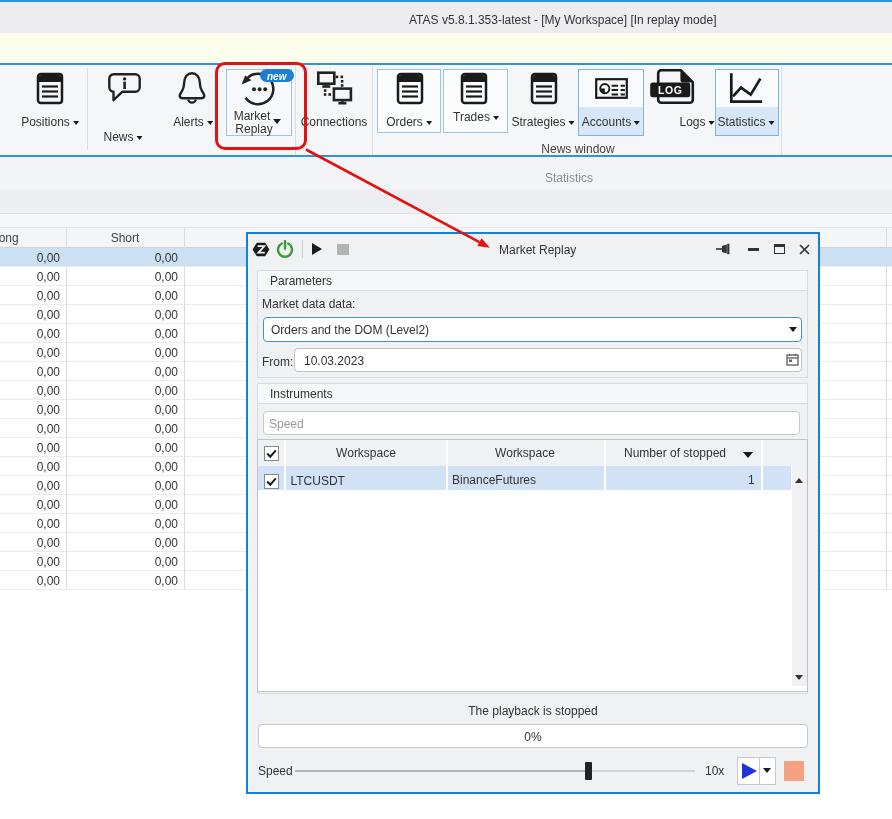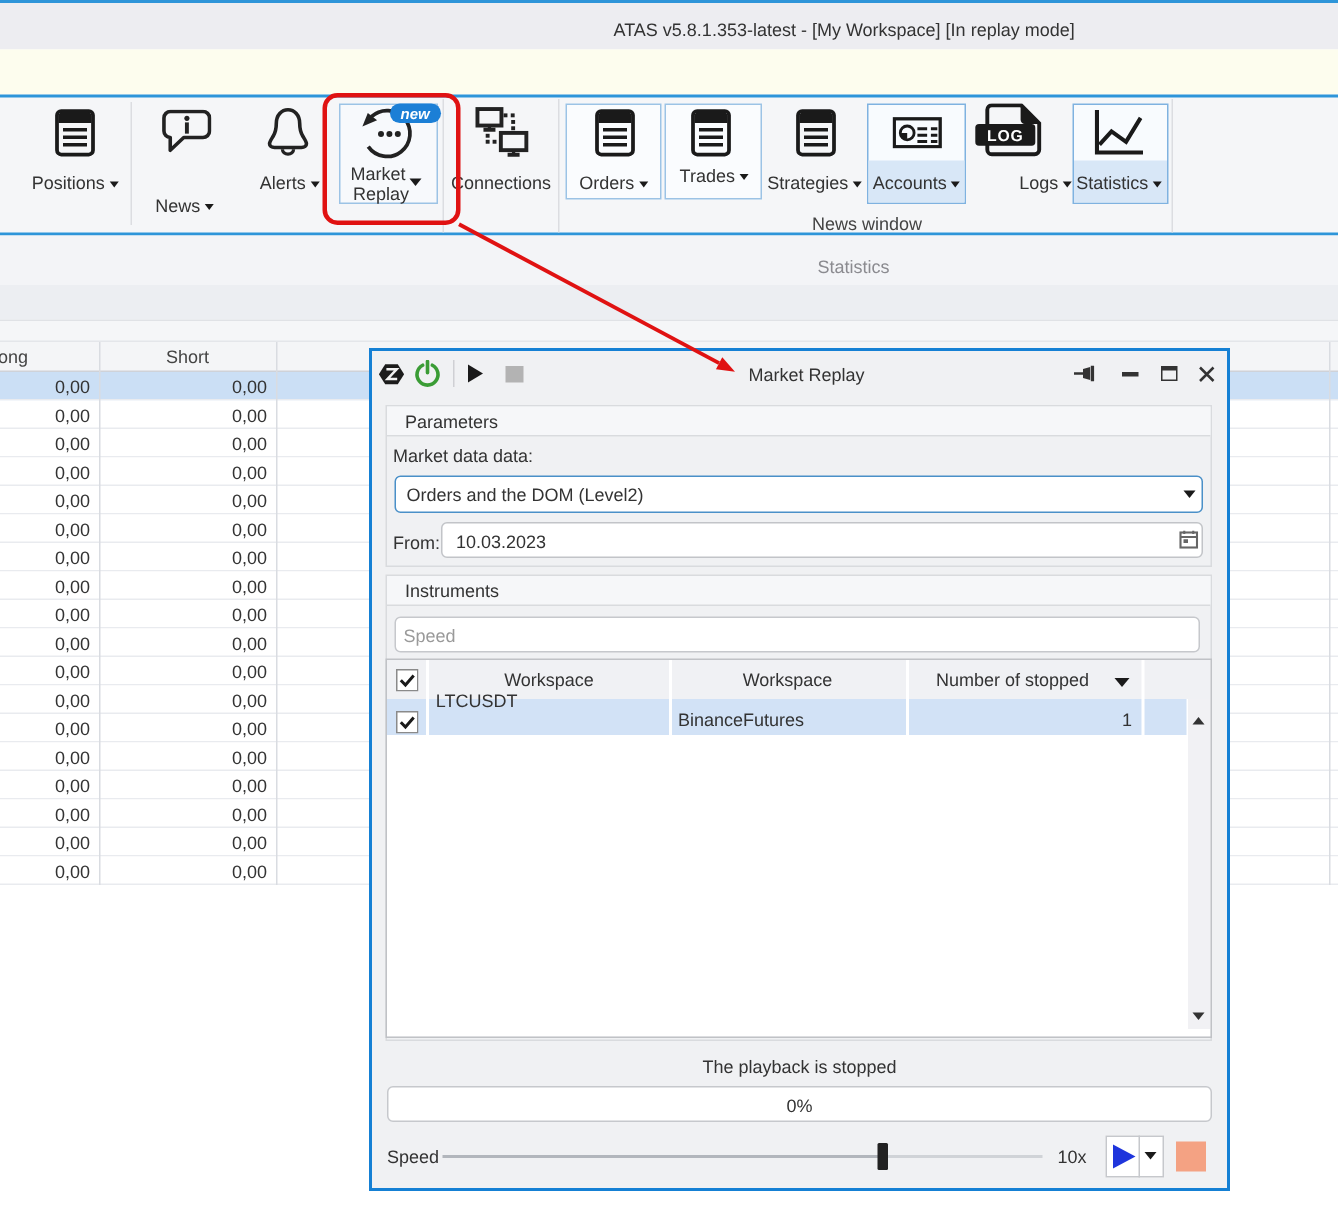--- a/index.html
+++ b/index.html
@@ -267,21 +267,21 @@
  <div class="t ctr" style="left:118px;top:212px">Workspace</div>
  <div class="t ctr" style="left:277px;top:212px">Workspace</div>
  <div class="t ctr" style="left:427px;top:212px">Number of stopped</div>
  <div class="a" style="left:494.5px;top:217.5px;width:0;height:0;border:5px solid transparent;border-top:6px solid #1a1a1a"></div>
 
  <div class="a" style="left:10px;top:232px;width:533px;height:24px;background:#d2e2f6"></div>
  <svg class="a" style="left:16px;top:239.5px" width="15" height="15" viewBox="0 0 15 15">
   <rect x="0.5" y="0.5" width="14" height="14" fill="#fff" stroke="#8a8a8a" stroke-width="1"></rect>
   <polyline points="3.2,7.5 6.3,10.7 11.8,4.3" fill="none" stroke="#1a1a1a" stroke-width="2"></polyline>
  </svg>
- <div class="t" style="left:42.5px;top:226px">LTCUSDT</div>
+ <div class="t" style="left:42.5px;top:240px">LTCUSDT</div>
  <div class="t" style="left:204px;top:239px">BinanceFutures</div>
  <div class="t" style="left:500px;top:239px">1</div>
 
  <div class="a" style="left:35.5px;top:206px;width:2px;height:50px;background:#fff"></div>
  <div class="a" style="left:197.5px;top:206px;width:2px;height:50px;background:#fff"></div>
  <div class="a" style="left:356px;top:206px;width:2px;height:50px;background:#fff"></div>
  <div class="a" style="left:513px;top:206px;width:2px;height:50px;background:#fff"></div>
 
  <div class="a" style="left:544px;top:232px;width:15px;height:220px;background:#f1f1f4"></div>
  <div class="a" style="left:547px;top:240px;width:0;height:0;border:4.5px solid transparent;border-bottom:5.5px solid #333"></div>

